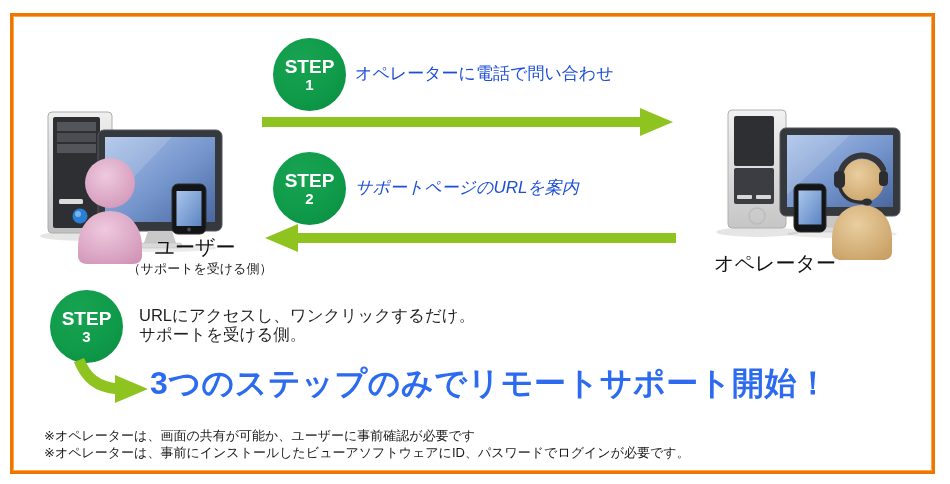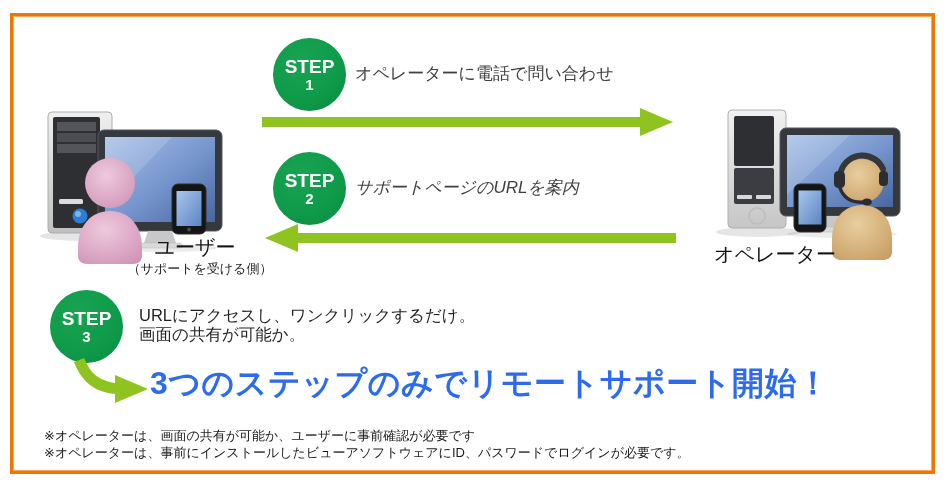--- a/index.html
+++ b/index.html
@@ -7,21 +7,21 @@
   .stage{position:relative;width:950px;height:484px;background:#ffffff;overflow:hidden;}
   .frame-border{position:absolute;left:10px;top:13px;width:925px;height:461px;
     border:3px solid #ed7700;box-shadow:inset 0 0 0 1px #f9a84d;box-sizing:border-box;}
   .abs{position:absolute;}
   .step-badge{width:73px;height:73px;border-radius:50%;
     background:radial-gradient(circle at 38% 30%, #17a352 0%, #0f9b4a 55%, #0b8a40 100%);
     color:#ffffff;display:flex;flex-direction:column;align-items:center;justify-content:center;
     text-align:center;line-height:1.05;}
   .step-badge .w{font-size:19px;font-weight:bold;letter-spacing:0px;}
   .step-badge .n{font-size:15px;font-weight:bold;}
-  .step-desc{font-size:17px;color:#404040;white-space:nowrap;}
+  .step-desc{font-size:17px;color:#1d4ed8;white-space:nowrap;}
   .step3-desc{font-size:16.5px;color:#1f1f1f;line-height:19px;white-space:nowrap;}
   .figure-label{font-size:20px;color:#111111;text-align:center;white-space:nowrap;}
   .figure-sublabel{font-size:13px;color:#222222;text-align:center;white-space:nowrap;}
   .headline{font-size:32px;font-weight:bold;color:#2c6bf0;white-space:nowrap;letter-spacing:0.5px;}
   .notes{font-size:13px;color:#1a1a1a;line-height:17px;white-space:nowrap;}
 </style>
 </head>
 <body>
 
 <div class="stage">
@@ -126,29 +126,29 @@
     <rect x="84" y="79" width="32" height="48" rx="6" fill="#131416" stroke="#2c2c2e"></rect>
     <rect x="88.5" y="85.5" width="23" height="34" fill="url(#gPhoneR)"></rect>
     <circle cx="152" cy="76" r="22" fill="url(#gTan)"></circle>
     <path d="M152,100 C134,100 122,114 122,134 L122,147 C122,152 126,155 131,155 L173,155 C178,155 182,152 182,147 L182,134 C182,114 170,100 152,100 Z" fill="url(#gTan)"></path>
     <path d="M131,66 A 22.5 22.5 0 0 1 173,64" stroke="#36373b" stroke-width="6" fill="none" stroke-linecap="round"></path>
     <rect x="124" y="66" width="11" height="17" rx="4.5" fill="#2c2d31"></rect>
     <rect x="169" y="66" width="9" height="15" rx="4" fill="#2c2d31"></rect>
     <path d="M130,83 C134,94 142,98 154,97" stroke="#2c2d31" stroke-width="3.5" fill="none" stroke-linecap="round"></path>
     <ellipse cx="157" cy="97" rx="5" ry="3.5" fill="#2c2d31"></ellipse>
   </svg>
-  <div class="abs figure-label" style="left:712px;top:241px;width:126px;">オペレーター</div>
+  <div class="abs figure-label" style="left:712px;top:250px;width:126px;">オペレーター</div>
 
   <div class="abs step-badge" style="left:50px;top:290px;">
     <span class="w">STEP</span>
     <span class="n">3</span>
   </div>
   <div class="abs step3-desc" style="left:139px;top:306px;">
     <div>URLにアクセスし、ワンクリックするだけ。</div>
-    <div>画面の共有が可能か。</div>
+    <div>サポートを受ける側。</div>
   </div>
 
   <svg class="abs" style="left:70px;top:356px;" width="82" height="52">
     <path d="M9,4 C16,22 27,31 48,33" stroke-width="11" fill="none" stroke="#8fc31f"></path>
     <polygon points="45,19 78,33 45,47" fill="#8fc31f"></polygon>
   </svg>
 
   <div class="abs headline" style="left:150px;top:362px;">3つのステップのみでリモートサポート開始！</div>
 
   <div class="abs notes" style="left:44px;top:427px;">

